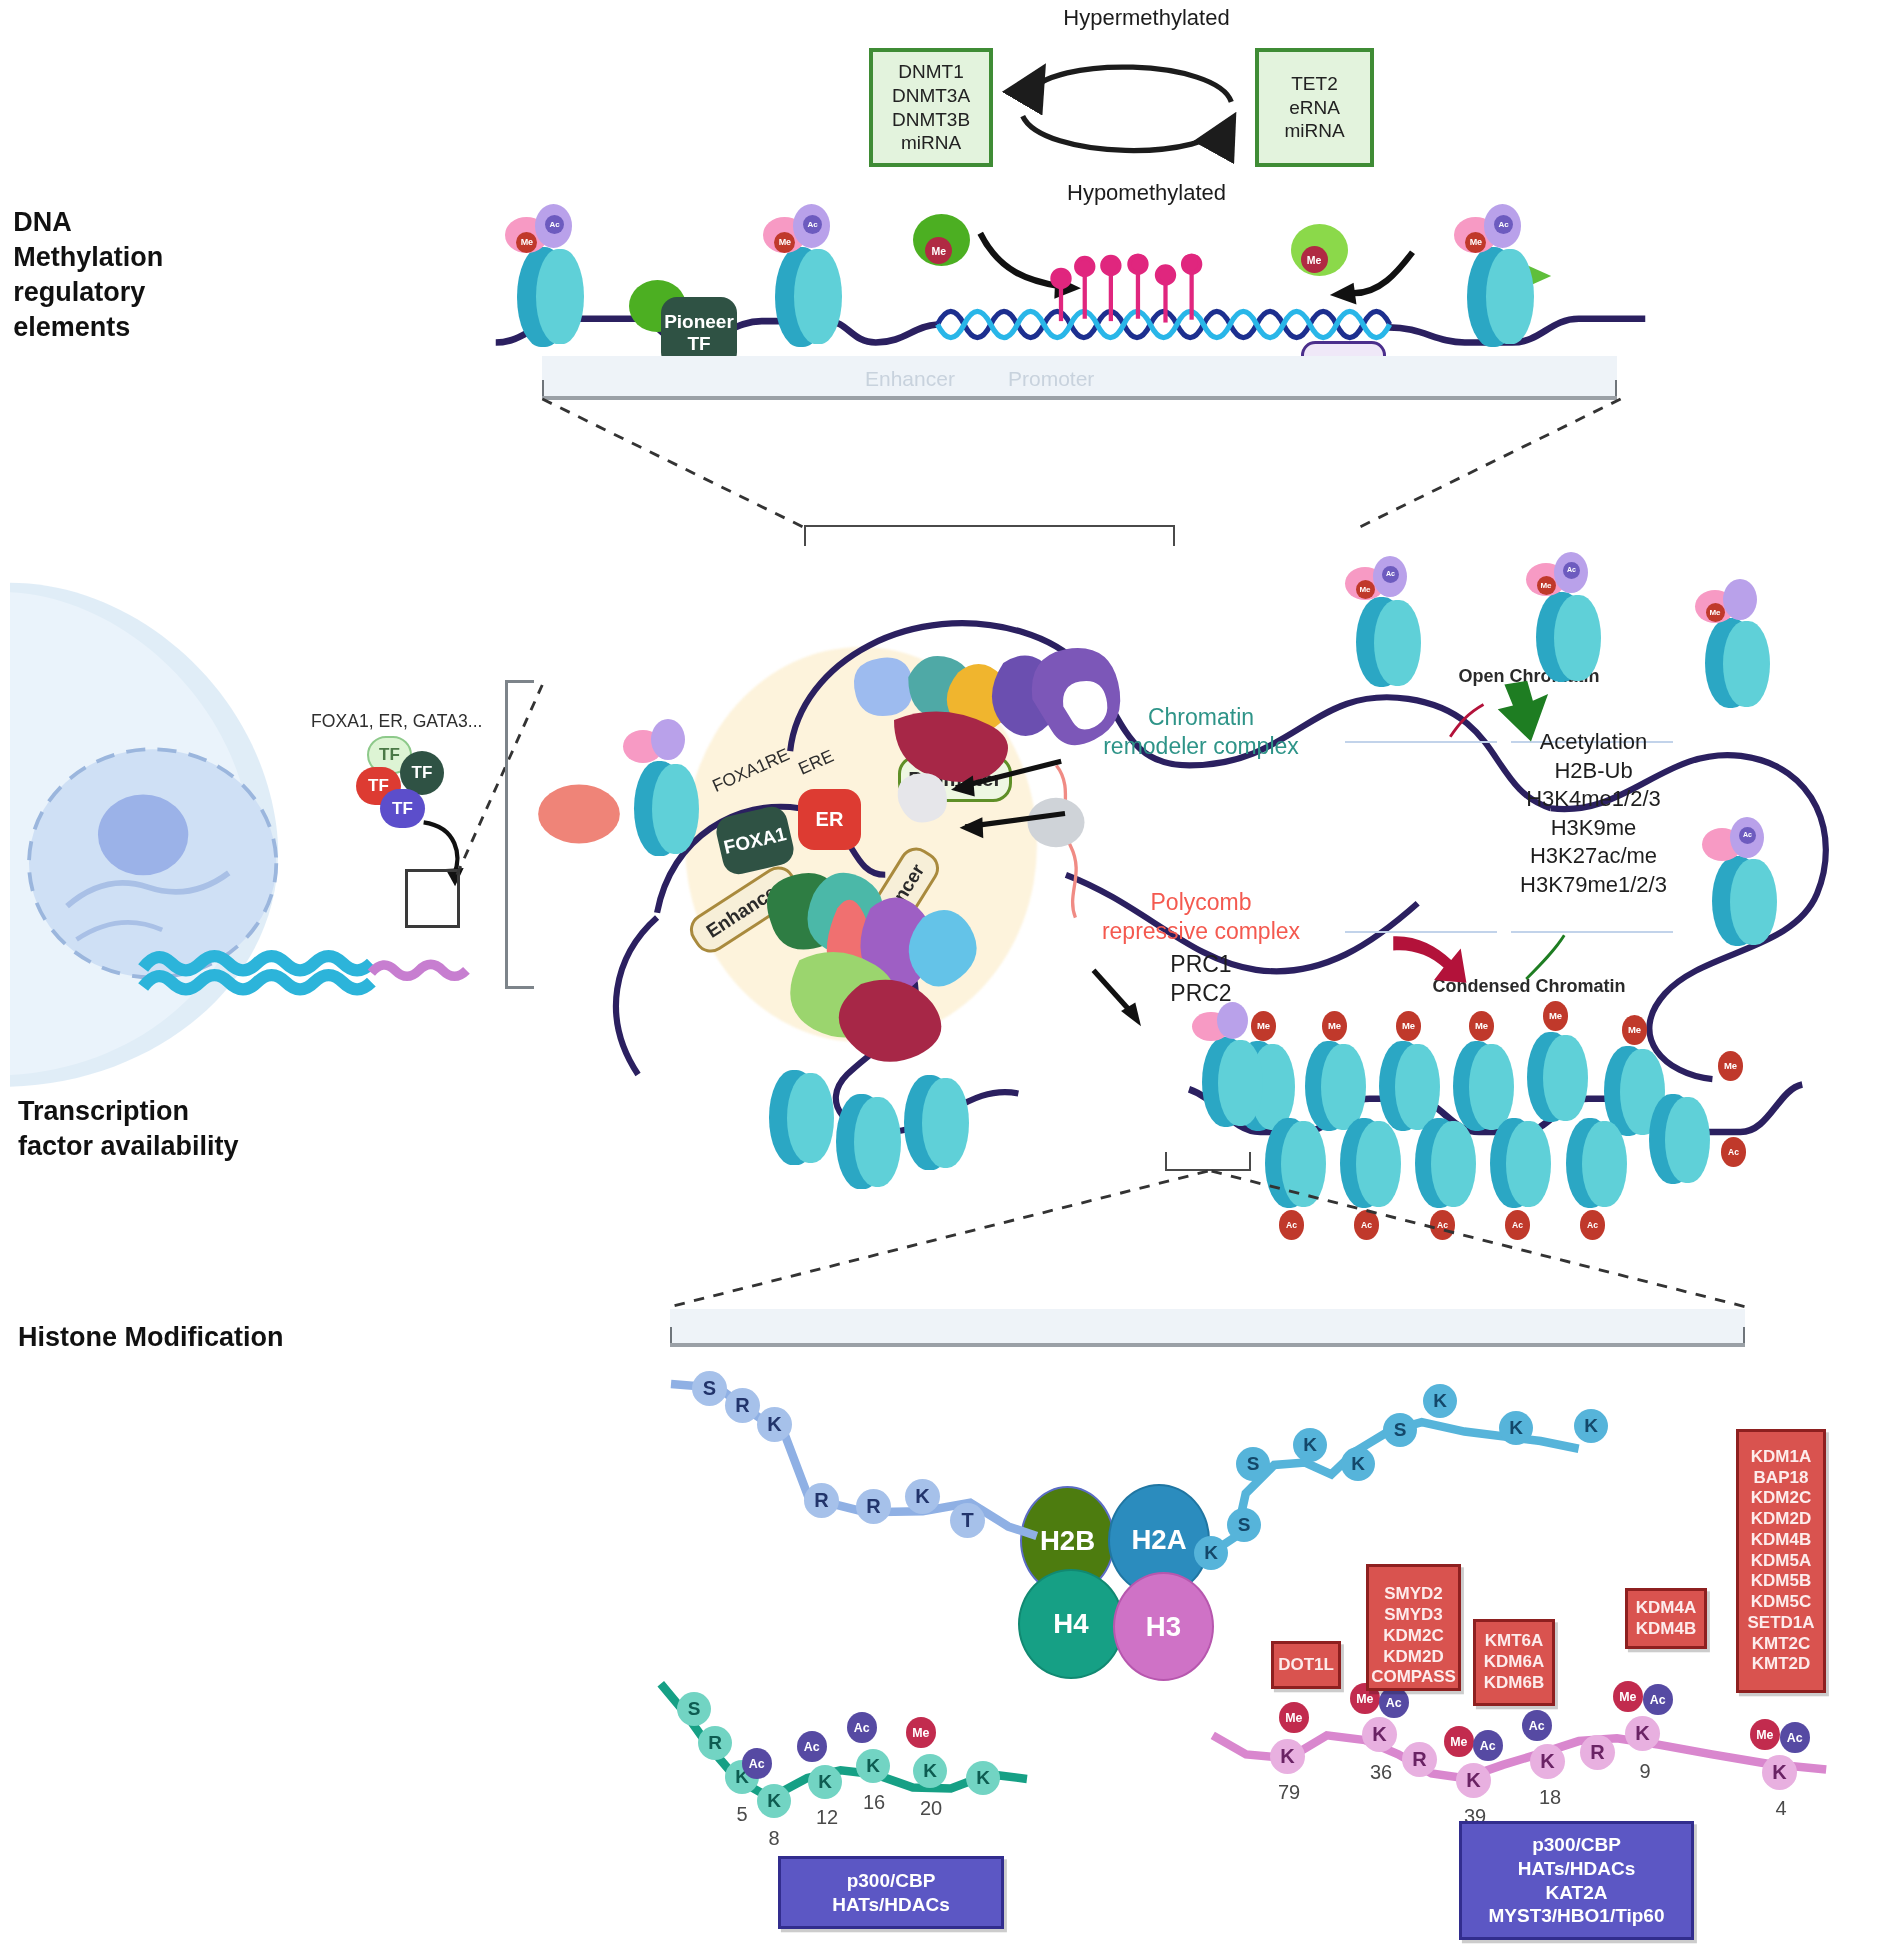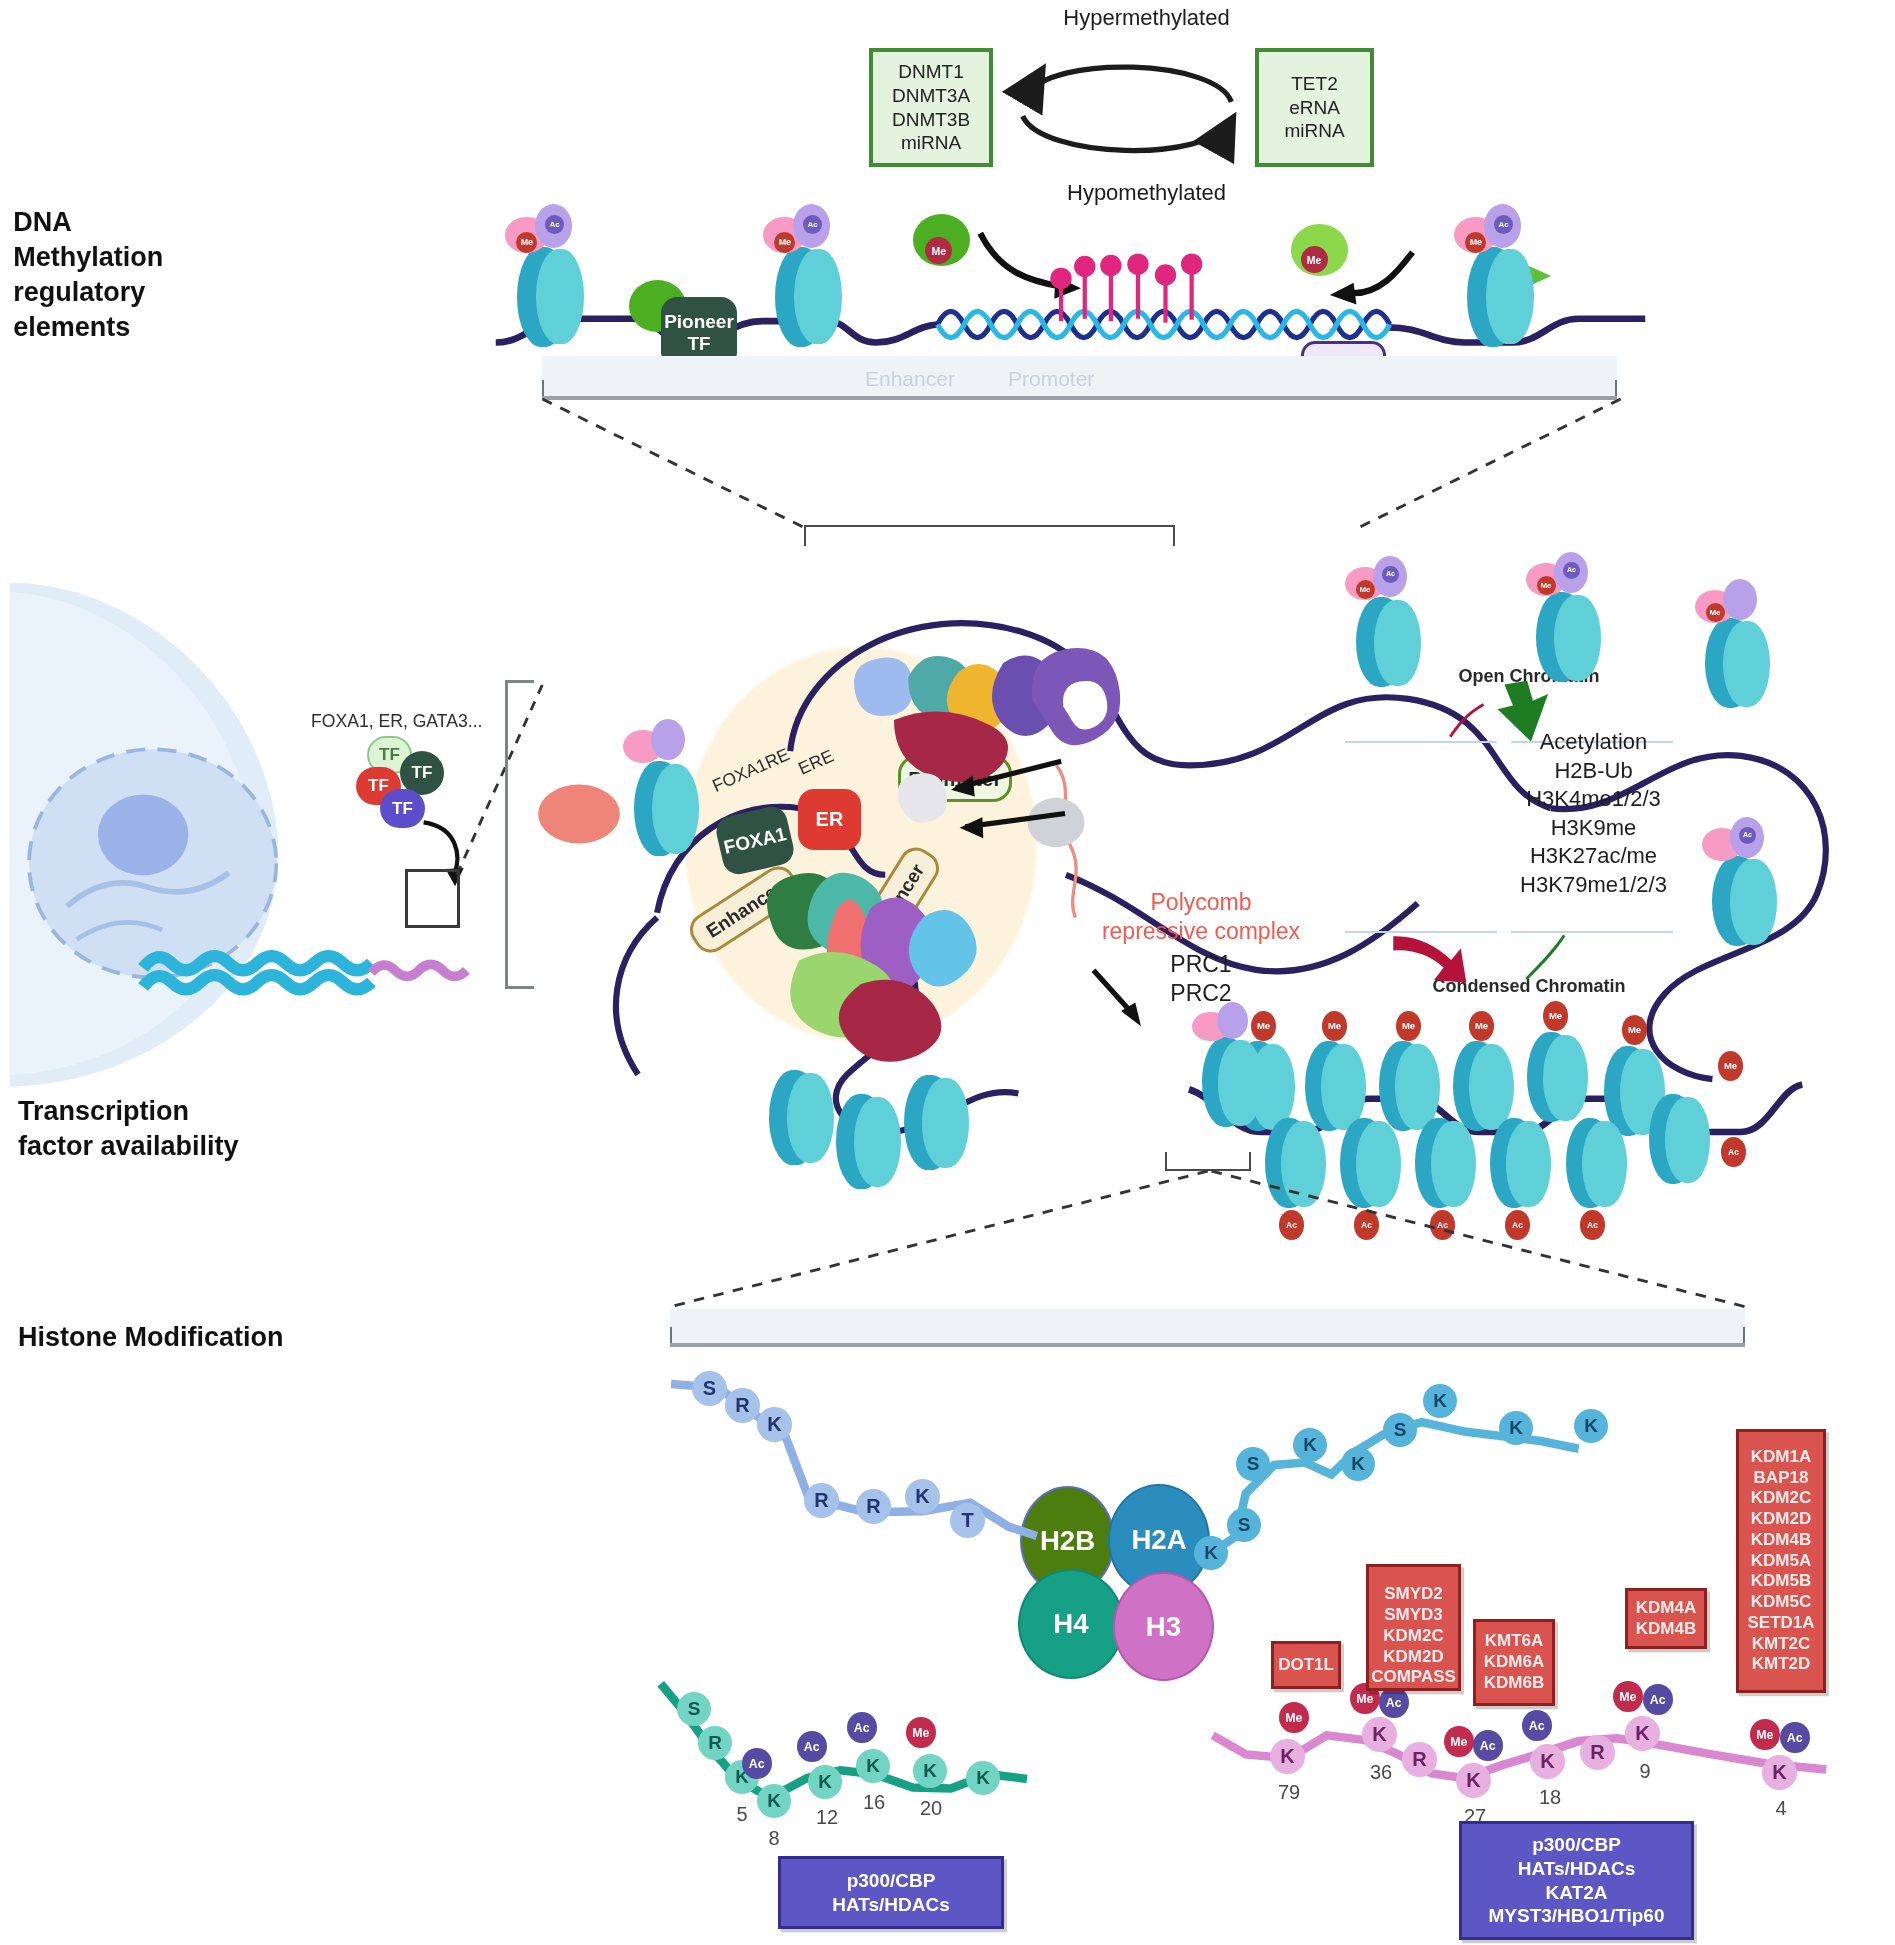--- a/index.html
+++ b/index.html
@@ -330,20 +330,24 @@
   </div>
   <div class="abs nucleo" style="left:836px;top:1094px;width:71px;height:95px;">
     <div class="nucBody" style="left:0;top:0;width:51px;height:95px;background:#2ba7c4;"></div>
     <div class="nucBody" style="left:18px;top:2.9px;width:47px;height:90px;background:#5fd0d8;"></div>
   </div>
   <div class="abs nucleo" style="left:904px;top:1075px;width:71px;height:95px;">
     <div class="nucBody" style="left:0;top:0;width:51px;height:95px;background:#2ba7c4;"></div>
     <div class="nucBody" style="left:18px;top:2.9px;width:47px;height:90px;background:#5fd0d8;"></div>
   </div>
 
+  <div class="abs cplxHdr" style="left:1068px;top:703px;width:266px;font-size:23px;color:#2e9488;">
+    <div>Chromatin</div>
+    <div>remodeler complex</div>
+  </div>
   <div class="abs cplxHdr" style="left:1068px;top:888px;width:266px;font-size:23px;color:#f4594f;">
     <div>Polycomb</div>
     <div>repressive complex</div>
   </div>
   <div class="abs cplxList" style="left:1068px;top:950px;width:266px;font-size:23px;">
     <div>PRC1</div>
     <div>PRC2</div>
   </div>
 
   <svg class="abs" style="left:951px;top:761px;" width="285" height="276" viewBox="0 0 600 580">
@@ -577,21 +581,21 @@
   <div class="abs bead" style="left:1362px;top:1717px;width:35px;height:35px;background:#e8b0e0;color:#6a2364;font-size:20px;">K</div>
   <div class="abs modDot" style="left:1350px;top:1683px;width:29.5px;height:31px;background:#c22b4e;font-size:12.4px;">Me</div>
   <div class="abs modDot" style="left:1379px;top:1687px;width:29.5px;height:31px;background:#564aa3;font-size:12.4px;">Ac</div>
   <div class="abs resNum" style="left:1355px;top:1761px;width:52px;font-size:20px;">36</div>
 
   <div class="abs bead" style="left:1402px;top:1742px;width:35px;height:35px;background:#e8b0e0;color:#6a2364;font-size:20px;">R</div>
 
   <div class="abs bead" style="left:1456px;top:1763px;width:35px;height:35px;background:#e8b0e0;color:#6a2364;font-size:20px;">K</div>
   <div class="abs modDot" style="left:1444px;top:1726px;width:29.5px;height:31px;background:#c22b4e;font-size:12.4px;">Me</div>
   <div class="abs modDot" style="left:1473px;top:1730px;width:29.5px;height:31px;background:#564aa3;font-size:12.4px;">Ac</div>
-  <div class="abs resNum" style="left:1449px;top:1805px;width:52px;font-size:20px;">27</div>
+  <div class="abs resNum" style="left:1449px;top:1805px;width:52px;font-size:20px;">39</div>
 
   <div class="abs bead" style="left:1530px;top:1744px;width:35px;height:35px;background:#e8b0e0;color:#6a2364;font-size:20px;">K</div>
   <div class="abs modDot" style="left:1522px;top:1710px;width:29.5px;height:31px;background:#564aa3;font-size:12.4px;">Ac</div>
   <div class="abs resNum" style="left:1524px;top:1786px;width:52px;font-size:20px;">18</div>
 
   <div class="abs bead" style="left:1580px;top:1735px;width:35px;height:35px;background:#e8b0e0;color:#6a2364;font-size:20px;">R</div>
 
   <div class="abs bead" style="left:1625px;top:1716px;width:35px;height:35px;background:#e8b0e0;color:#6a2364;font-size:20px;">K</div>
   <div class="abs modDot" style="left:1613px;top:1681px;width:29.5px;height:31px;background:#c22b4e;font-size:12.4px;">Me</div>
   <div class="abs modDot" style="left:1643px;top:1684px;width:29.5px;height:31px;background:#564aa3;font-size:12.4px;">Ac</div>

